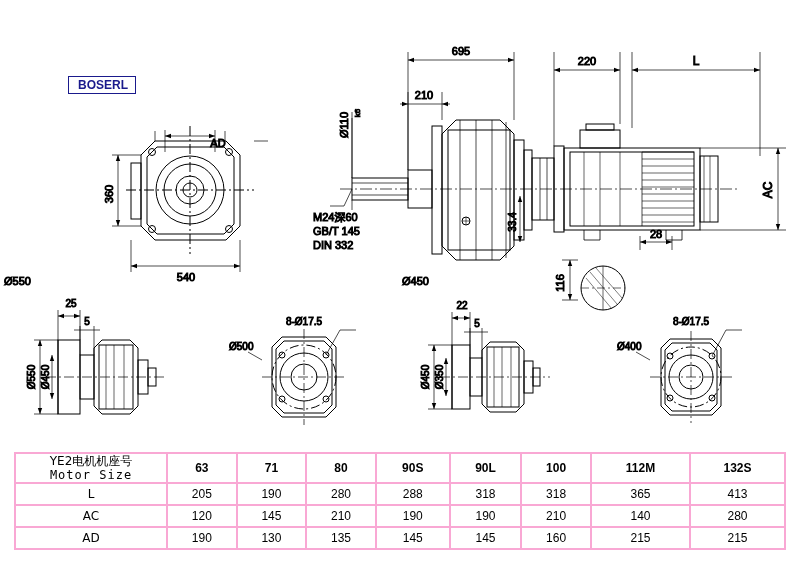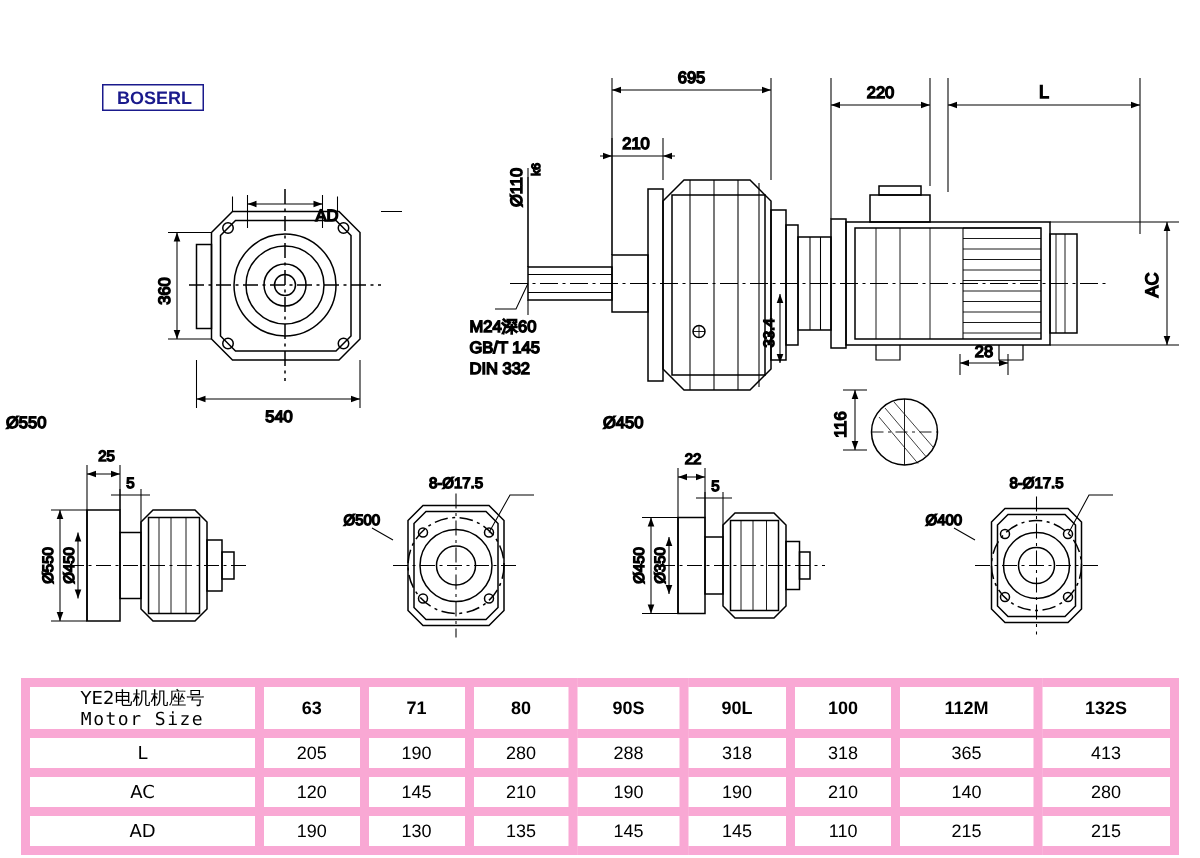--- a/index.html
+++ b/index.html
@@ -28,21 +28,21 @@
     font-size: 21px;
     font-weight: bold;
     letter-spacing: 0px;
     font-family: "DejaVu Sans", sans-serif;
     white-space: nowrap;
   }
   
   .logo-box {
     position: absolute;
     left: 68px;
-    top: 56px;
+    top: 76px;
     width: 68px;
     height: 18px;
     border: 1px solid #1a1a8c;
     box-sizing: border-box;
   }
   .logo-text {
     position: absolute;
     left: 0;
     top: 0;
     width: 68px;
@@ -69,21 +69,21 @@
   
   .spec-table {
     position: absolute;
     left: 14px;
     top: 452px;
     width: 772px;
     border-collapse: collapse;
     font-size: 12px;
   }
   .spec-table td, .spec-table th {
-    border: 6px solid #f9a8d4;
+    border: 2px solid #f9a8d4;
     text-align: center;
     padding: 0;
     height: 20px;
     font-weight: normal;
     font-family: "Liberation Sans", sans-serif;
   }
   .spec-table .rowlabel {
     width: 150px;
     font-family: "DejaVu Sans", sans-serif;
     font-size: 12px;
@@ -428,20 +428,20 @@
         <td>140</td>
         <td>280</td>
       </tr>
       <tr>
         <td class="rowlabel">AD</td>
         <td>190</td>
         <td>130</td>
         <td>135</td>
         <td>145</td>
         <td>145</td>
-        <td>110</td>
+        <td>160</td>
         <td>215</td>
         <td>215</td>
       </tr>
     </tbody>
   </table>
 
 </div>
 
 </body></html>

